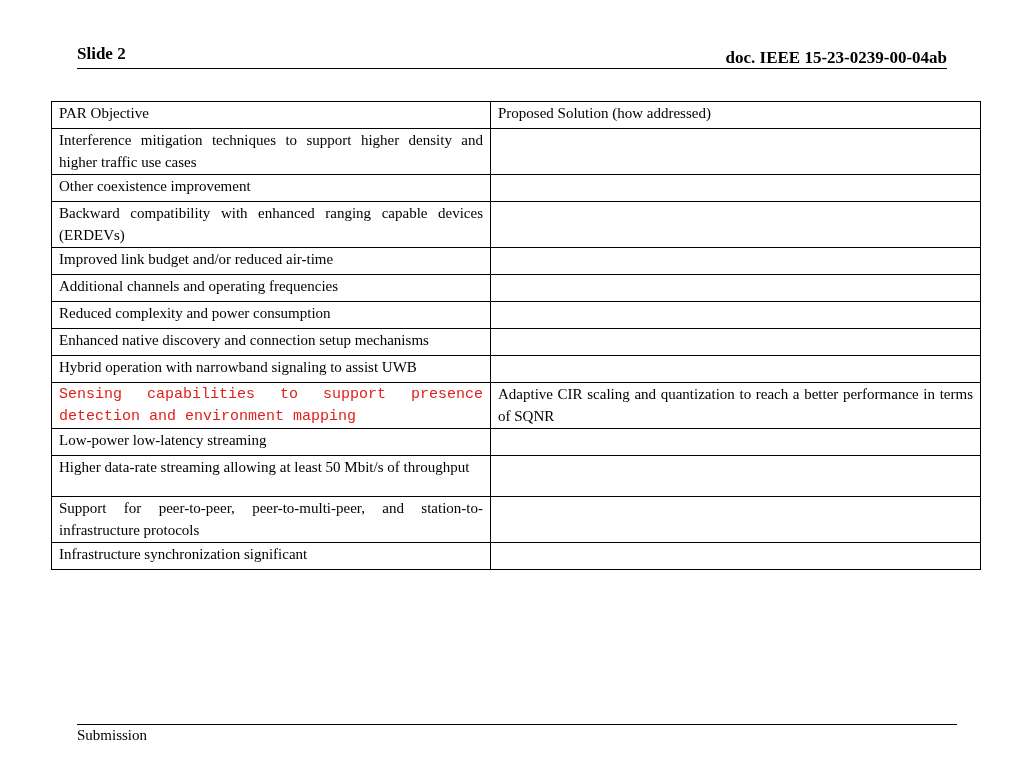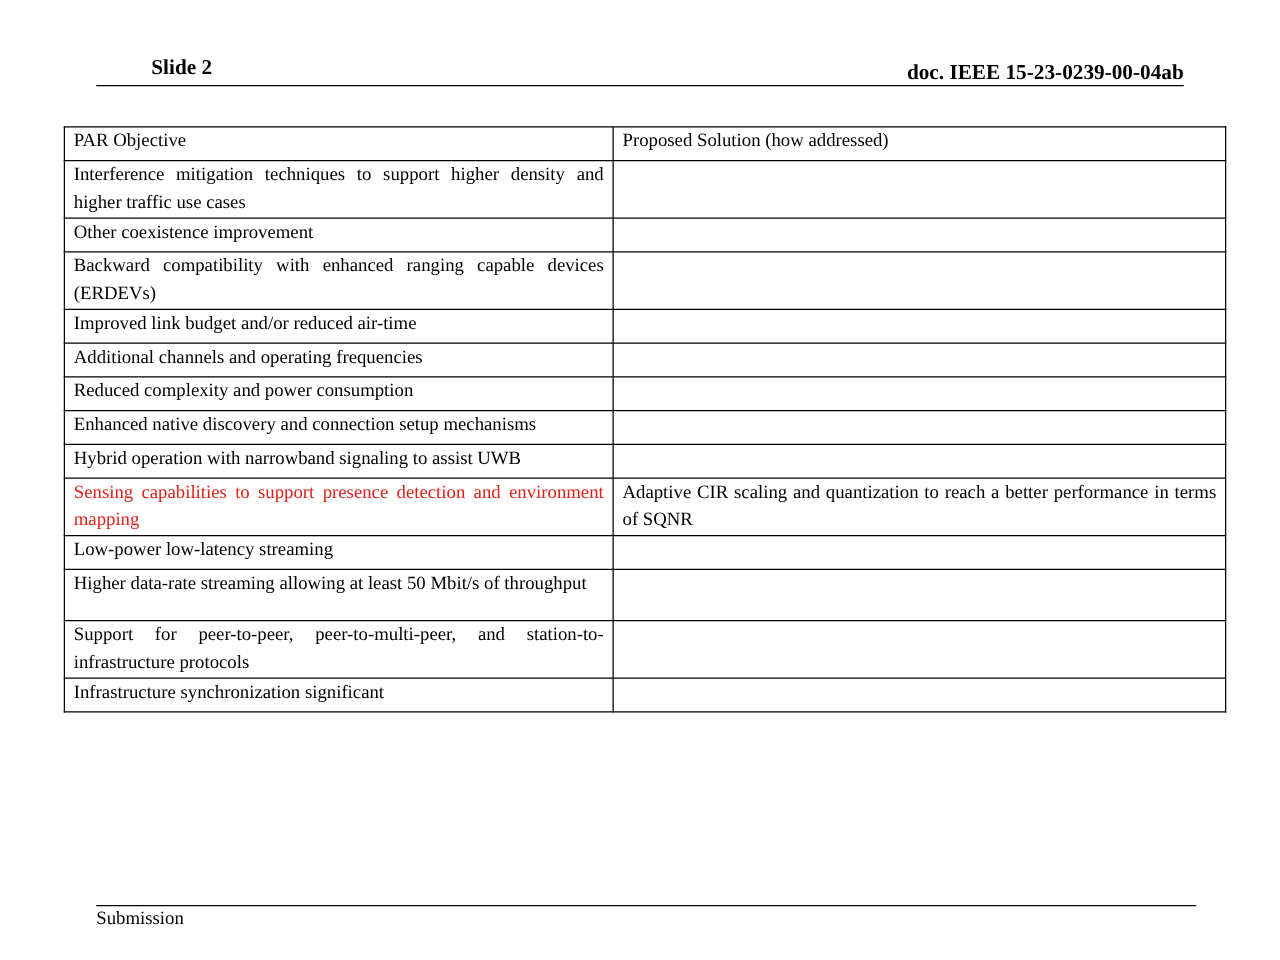--- a/index.html
+++ b/index.html
@@ -1,27 +1,27 @@
 <!DOCTYPE html>
 <html><head>
 <meta charset="utf-8">
 <style>
   html, body { margin:0; padding:0; background:#ffffff; }
   body { width:1024px; height:768px; position:relative; overflow:hidden;
          font-family:"Liberation Serif", serif; color:#000; }
-  .hdr-left { position:absolute; left:77px; top:44px; font-size:17px; font-weight:bold;margin-left:44px; }
+  .hdr-left { position:absolute; left:77px; top:44px; font-size:17px; font-weight:bold; }
   .hdr-right { position:absolute; right:77px; top:48px; font-size:17px; font-weight:bold; }
   .hdr-rule { position:absolute; left:77px; width:870px; top:68px; height:0; border-top:1.5px solid #000; }
   table.par { position:absolute; left:51px; top:101px; width:930px; border-collapse:collapse; table-layout:fixed; }
   table.par td { border:1.5px solid #000; padding:1px 7px 1px 7px; font-size:15px; line-height:21.5px; vertical-align:top; text-align:justify; }
   table.par td.c1 { width:424px; }
   table.par tr.h28 td { height:24px; }
   table.par tr.h42 td { height:38px;margin-left:12px; }
   table.par tr.h62 td { height:60px; }
-  .red { color:#e0201a; }
+  .red { color:#e0201a;font-family:Liberation Mono, monospace; }
   .ftr-rule { position:absolute; left:77px; width:880px; top:724px; height:0; border-top:1.5px solid #000; }
   .ftr-left { position:absolute; left:77px; top:727px; font-size:15px; }
 </style>
 </head>
 <body>
 
 <div class="hdr-left">Slide 2</div>
 <div class="hdr-right">doc. IEEE 15-23-0239-00-04ab</div>
 <div class="hdr-rule"></div>
 

